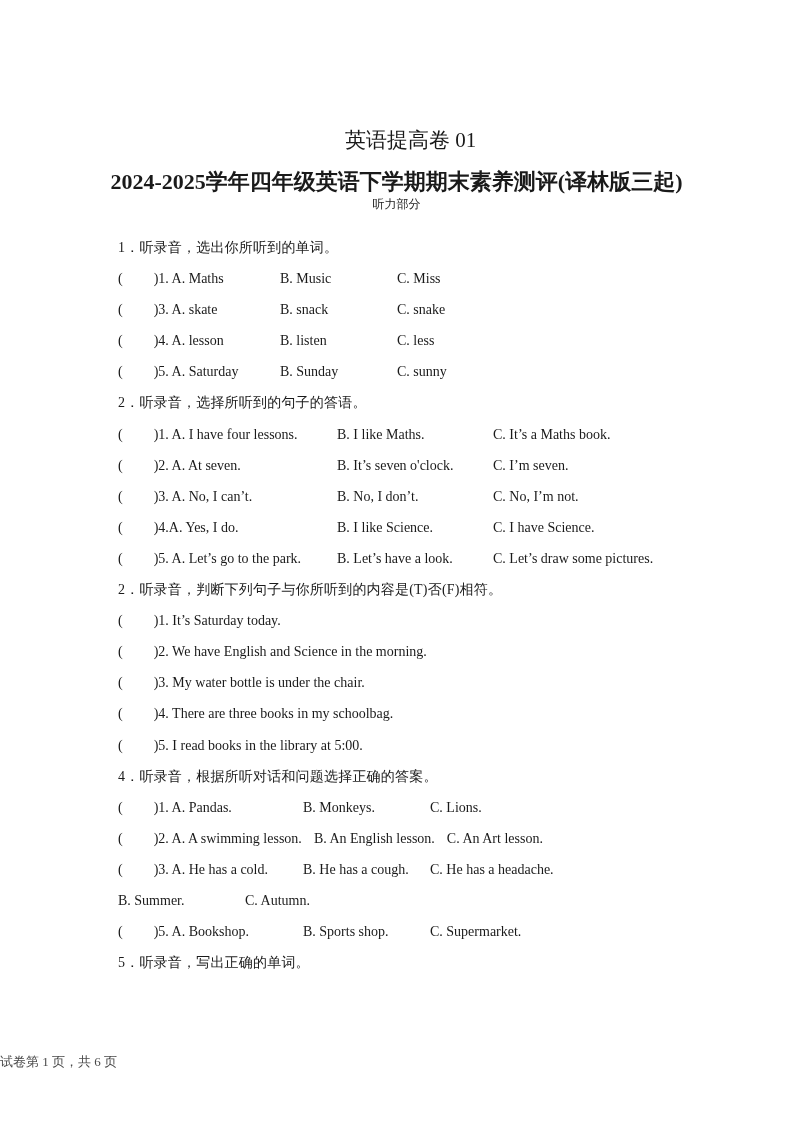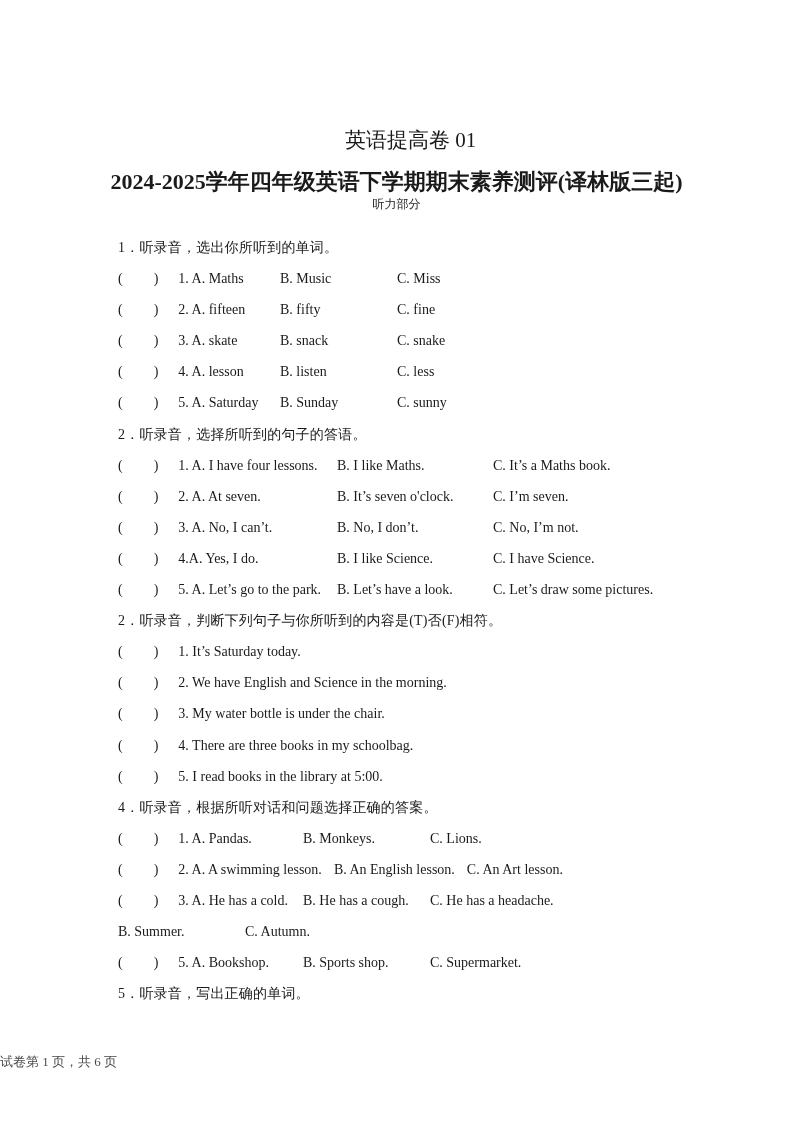--- a/index.html
+++ b/index.html
@@ -30,21 +30,21 @@
   }
   .line{
     line-height:31.1px;height:31.1px;
     font-size:14px;
     white-space:nowrap;
   }
   .heading{letter-spacing:0.2px;}
   .q-row{display:flex;align-items:baseline;}
   .cell{box-sizing:border-box;padding-right:12px;}
   .blank .gap{display:inline-block;width:31px;}
-  .lead-text{margin-left:20px;}
+  .lead-text{margin-left:0;}
   .s1 .c1{min-width:162px}.s1 .c2{min-width:117px}
   .s2 .c1{min-width:219px}.s2 .c2{min-width:156px}
   .s3 .c1{min-width:0}
   .s4 .c1{min-width:185px}.s4 .c2{min-width:127px}
   .footer{
     position:absolute;top:1053px;left:0;width:100%;
     text-align:left;font-size:13px;color:#4a4a4a;
   }
 </style>
 </head>
@@ -54,25 +54,20 @@
   <h1 class="title">英语提高卷 01</h1>
   <h2 class="subtitle">2024-2025学年四年级英语下学期期末素养测评(译林版三起)</h2>
   <div class="part-label">听力部分</div>
   <main class="content" id="sections">
       <section class="section s1">
         <div class="heading line">1．听录音，选出你所听到的单词。</div>
         <div class="q-row line">
           <span class="cell c1"><span class="blank"><span class="paren">(</span><span class="gap"></span><span class="paren">)</span></span><span class="lead-text">1. A. Maths</span></span>
           <span class="cell c2">B. Music</span>
           <span class="cell c3">C. Miss</span>
-        </div>
-        <div class="q-row line">
-          <span class="cell c1"><span class="blank"><span class="paren">(</span><span class="gap"></span><span class="paren">)</span></span><span class="lead-text">2. A. fifteen</span></span>
-          <span class="cell c2">B. fifty</span>
-          <span class="cell c3">C. fine</span>
         </div>
         <div class="q-row line">
           <span class="cell c1"><span class="blank"><span class="paren">(</span><span class="gap"></span><span class="paren">)</span></span><span class="lead-text">3. A. skate</span></span>
           <span class="cell c2">B. snack</span>
           <span class="cell c3">C. snake</span>
         </div>
         <div class="q-row line">
           <span class="cell c1"><span class="blank"><span class="paren">(</span><span class="gap"></span><span class="paren">)</span></span><span class="lead-text">4. A. lesson</span></span>
           <span class="cell c2">B. listen</span>
           <span class="cell c3">C. less</span>

